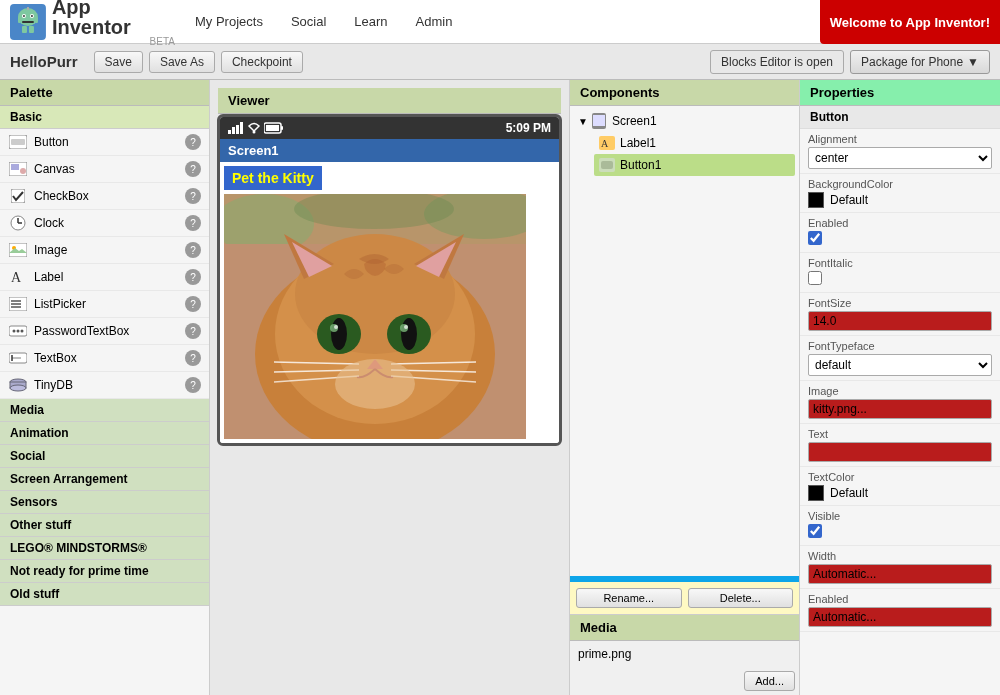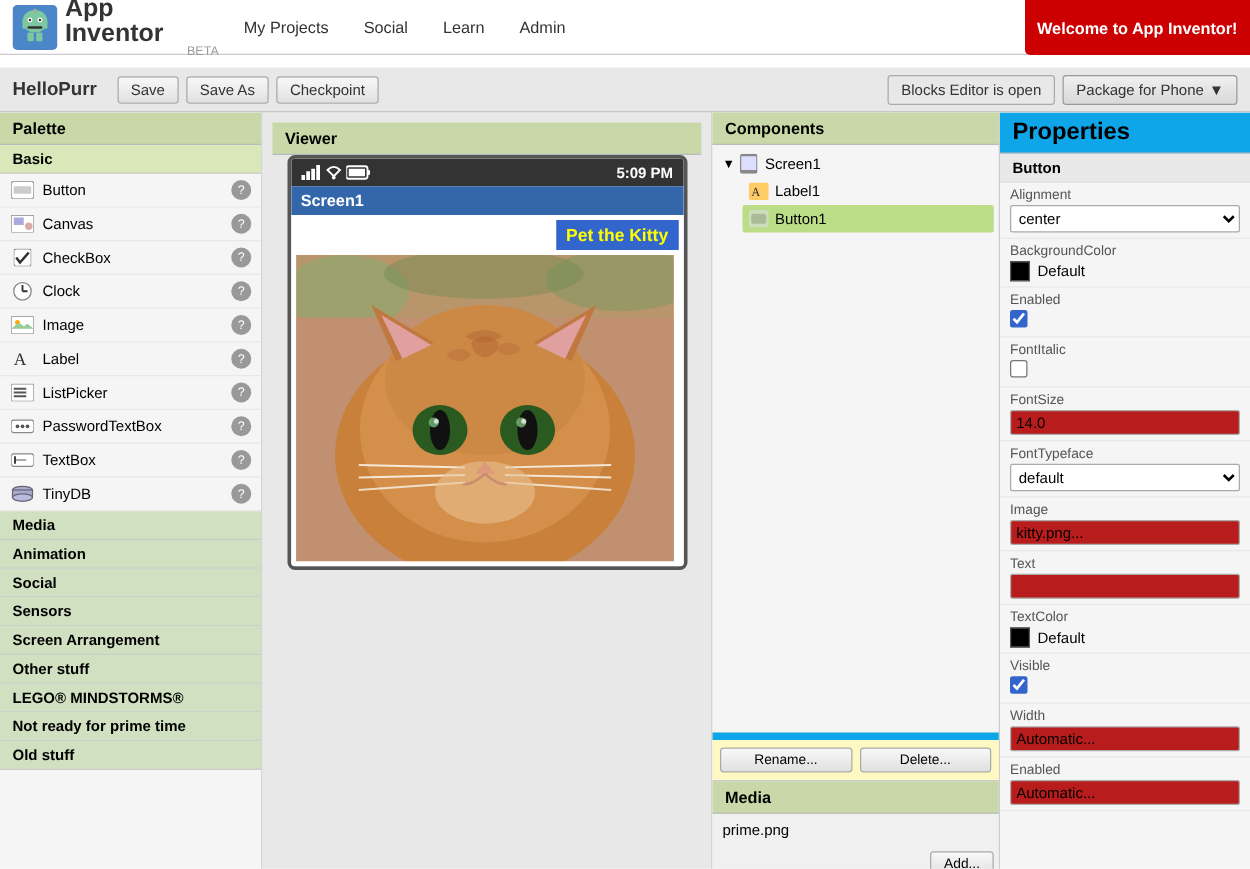--- a/index.html
+++ b/index.html
@@ -68,21 +68,20 @@
 
     
     #projectbar {
       background: #e8e8e8;
       height: 36px;
       display: flex;
       align-items: center;
       padding: 0 10px;
       border-bottom: 1px solid #bbb;
       gap: 6px;
-      margin-top: 10px;
     }
     #project-name {
       font-size: 15px;
       font-weight: bold;
       color: #333;
       margin-right: 10px;
     }
     .proj-btn {
       background: linear-gradient(to bottom, #f8f8f8, #e0e0e0);
       border: 1px solid #aaa;
@@ -198,21 +197,21 @@
       overflow: hidden;
       display: flex;
       flex-direction: column;
       align-items: center;
       padding: 8px;
     }
     #phone-frame {
       background: #fff;
       border: 3px solid #555;
       border-radius: 6px;
-      width: 320px;
+      width: 345px;
       overflow: hidden;
     }
     #phone-statusbar {
       background: #333;
       color: #fff;
       display: flex;
       justify-content: space-between;
       align-items: center;
       padding: 2px 8px;
       font-size: 11px;
@@ -227,21 +226,20 @@
     #phone-titlebar {
       background: #3366aa;
       color: #fff;
       padding: 4px 8px;
       font-size: 13px;
       font-weight: bold;
     }
     #phone-content {
       background: #fff;
       padding: 4px;
-      text-align: right;
     }
     #pet-button {
       background: #3366cc;
       color: #ffff00;
       font-weight: bold;
       font-size: 14px;
       padding: 4px 8px;
       display: inline-block;
       margin-bottom: 4px;
       cursor: pointer;
@@ -344,24 +342,24 @@
     }
 
     
     #properties {
       width: 200px;
       background: #f5f5f5;
       flex-shrink: 0;
       overflow-y: auto;
     }
     #properties-header {
-      background: #0ea5e9;
+      background: #86efac;
       padding: 5px 10px;
       font-weight: bold;
-      font-size: 19px;
+      font-size: 13px;
       border-bottom: 1px solid #bbb;
     }
     #properties-subheader {
       padding: 4px 10px;
       font-weight: bold;
       font-size: 12px;
       background: #e8e8e8;
       border-bottom: 1px solid #ddd;
     }
     .prop-row {
@@ -578,22 +576,22 @@
             <ellipse cx="9" cy="10" rx="8" ry="3" fill="#bbd" stroke="#667"></ellipse>
           </svg>
       </div>
       <span class="palette-item-label">TinyDB</span>
       <div class="palette-item-help">?</div>
     </div>
 
     <div class="palette-section-collapse">Media</div>
     <div class="palette-section-collapse">Animation</div>
     <div class="palette-section-collapse">Social</div>
+    <div class="palette-section-collapse">Screen Arrangement</div>
     <div class="palette-section-collapse">Sensors</div>
-    <div class="palette-section-collapse">Screen Arrangement</div>
     <div class="palette-section-collapse">Other stuff</div>
     <div class="palette-section-collapse">LEGO® MINDSTORMS®</div>
     <div class="palette-section-collapse">Not ready for prime time</div>
     <div class="palette-section-collapse">Old stuff</div>
   </div>
 
   <div id="viewer">
     <div class="viewer-label">Viewer</div>
     <div id="phone-frame">
       <div id="phone-statusbar">

